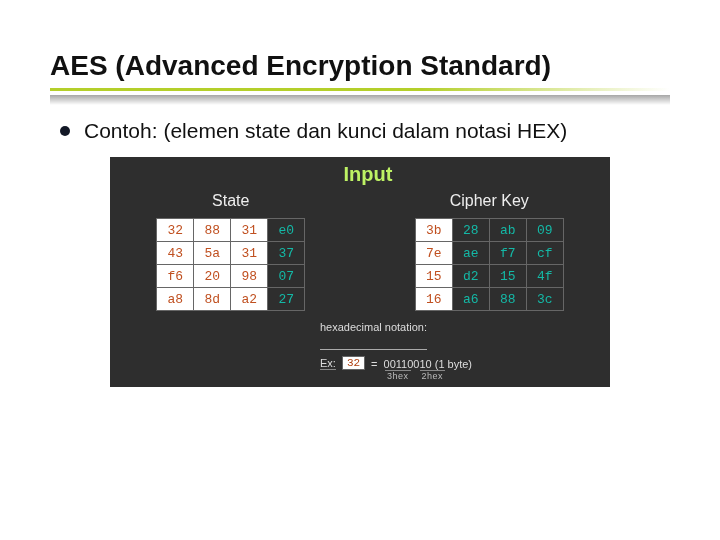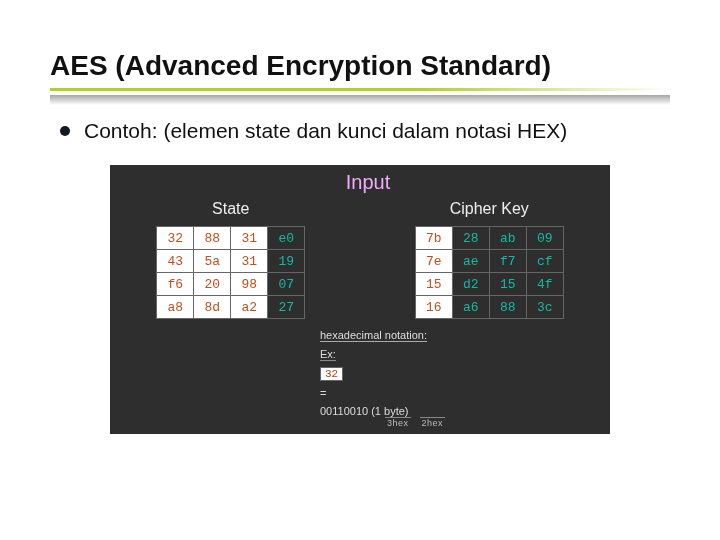--- a/index.html
+++ b/index.html
@@ -33,21 +33,21 @@
   .shadow-line {
     height: 10px;
     background: linear-gradient(to bottom, rgba(0,0,0,0.35), rgba(0,0,0,0));
     margin-bottom: 14px;
   }
   .bullet-row {
     display: flex;
     align-items: flex-start;
     gap: 14px;
     margin-left: 10px;
-    margin-bottom: 22px;
+    margin-bottom: 14px;
   }
   .bullet-dot {
     width: 10px;
     height: 10px;
     border-radius: 50%;
     background: #121826;
     margin-top: 7px;
     flex: 0 0 auto;
   }
   .bullet-text {
@@ -59,22 +59,22 @@
     width: 500px;
     background: #2e2e2e;
     color: #eee;
     font-family: Arial, Helvetica, sans-serif;
     position: relative;
     padding-bottom: 6px;
   }
   .fig-input {
     text-align: center;
     font-size: 20px;
-    font-weight: normal;
-    color: #f0abfc;
+    font-weight: bold;
+    color: #bef264;
     padding: 6px 0 4px 16px;
   }
   .fig-cols {
     display: flex;
     justify-content: space-around;
     gap: 37px;
     padding: 0 10px 6px 10px;
   }
   .fig-col {
     display: flex;
@@ -110,32 +110,31 @@
   .hex-note {
     font-size: 11px;
     color: #ddd;
     text-align: left;
     padding-left: 210px;
     padding-top: 4px;
   }
   .hex-note .lbl {
     display: inline-block;
     border-bottom: 1px solid #aaa;
-    padding-bottom: 0;
+    padding-bottom: 16px;
     margin-bottom: 4px;
   }
   .hex-ex {
     font-size: 11px;
     color: #ddd;
     padding-left: 210px;
     padding-top: 2px;
     display: flex;
-    align-items: flex-start;
+    align-items: flex-end;
     gap: 6px;
-    flex-direction: column;
   }
   .hex-ex .exlbl {
     border-bottom: 1px solid #888;
   }
   .hex-ex .box {
     display: inline-block;
     background: #fff;
     color: #b04010;
     font-family: "Courier New", monospace;
     font-size: 11px;
@@ -180,21 +179,21 @@
               <tr>
             <td class="white">32</td>
             <td class="white">88</td>
             <td class="white">31</td>
             <td class="dark">e0</td>
           </tr>
           <tr>
             <td class="white">43</td>
             <td class="white">5a</td>
             <td class="white">31</td>
-            <td class="dark">19</td>
+            <td class="dark">37</td>
           </tr>
           <tr>
             <td class="white">f6</td>
             <td class="white">20</td>
             <td class="white">98</td>
             <td class="dark">07</td>
           </tr>
           <tr>
             <td class="white">a8</td>
             <td class="white">8d</td>
@@ -203,21 +202,21 @@
           </tr>
         </tbody>
           </table>
       </div>
 
       <div class="fig-col">
         <div class="fig-col-title">Cipher Key</div>
         <table class="matrix">
           <tbody>
               <tr>
-            <td class="white">7b</td>
+            <td class="white">3b</td>
             <td class="dark">28</td>
             <td class="dark">ab</td>
             <td class="dark">09</td>
           </tr>
           <tr>
             <td class="white">7e</td>
             <td class="dark">ae</td>
             <td class="dark">f7</td>
             <td class="dark">cf</td>
           </tr>

